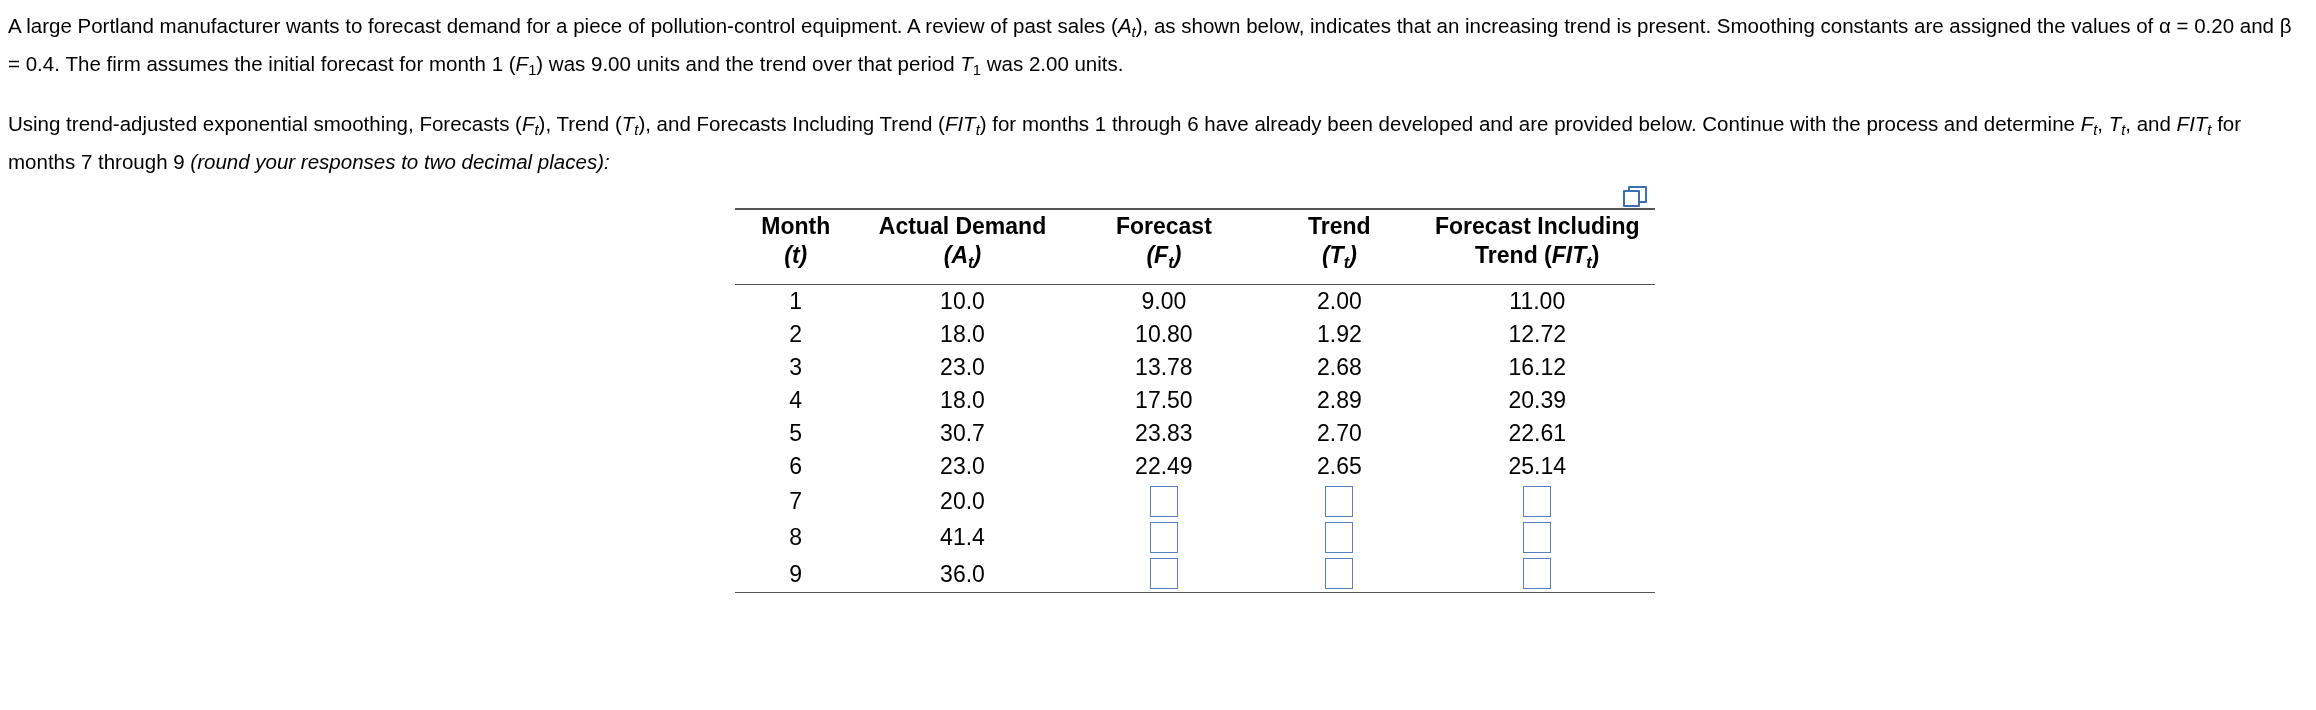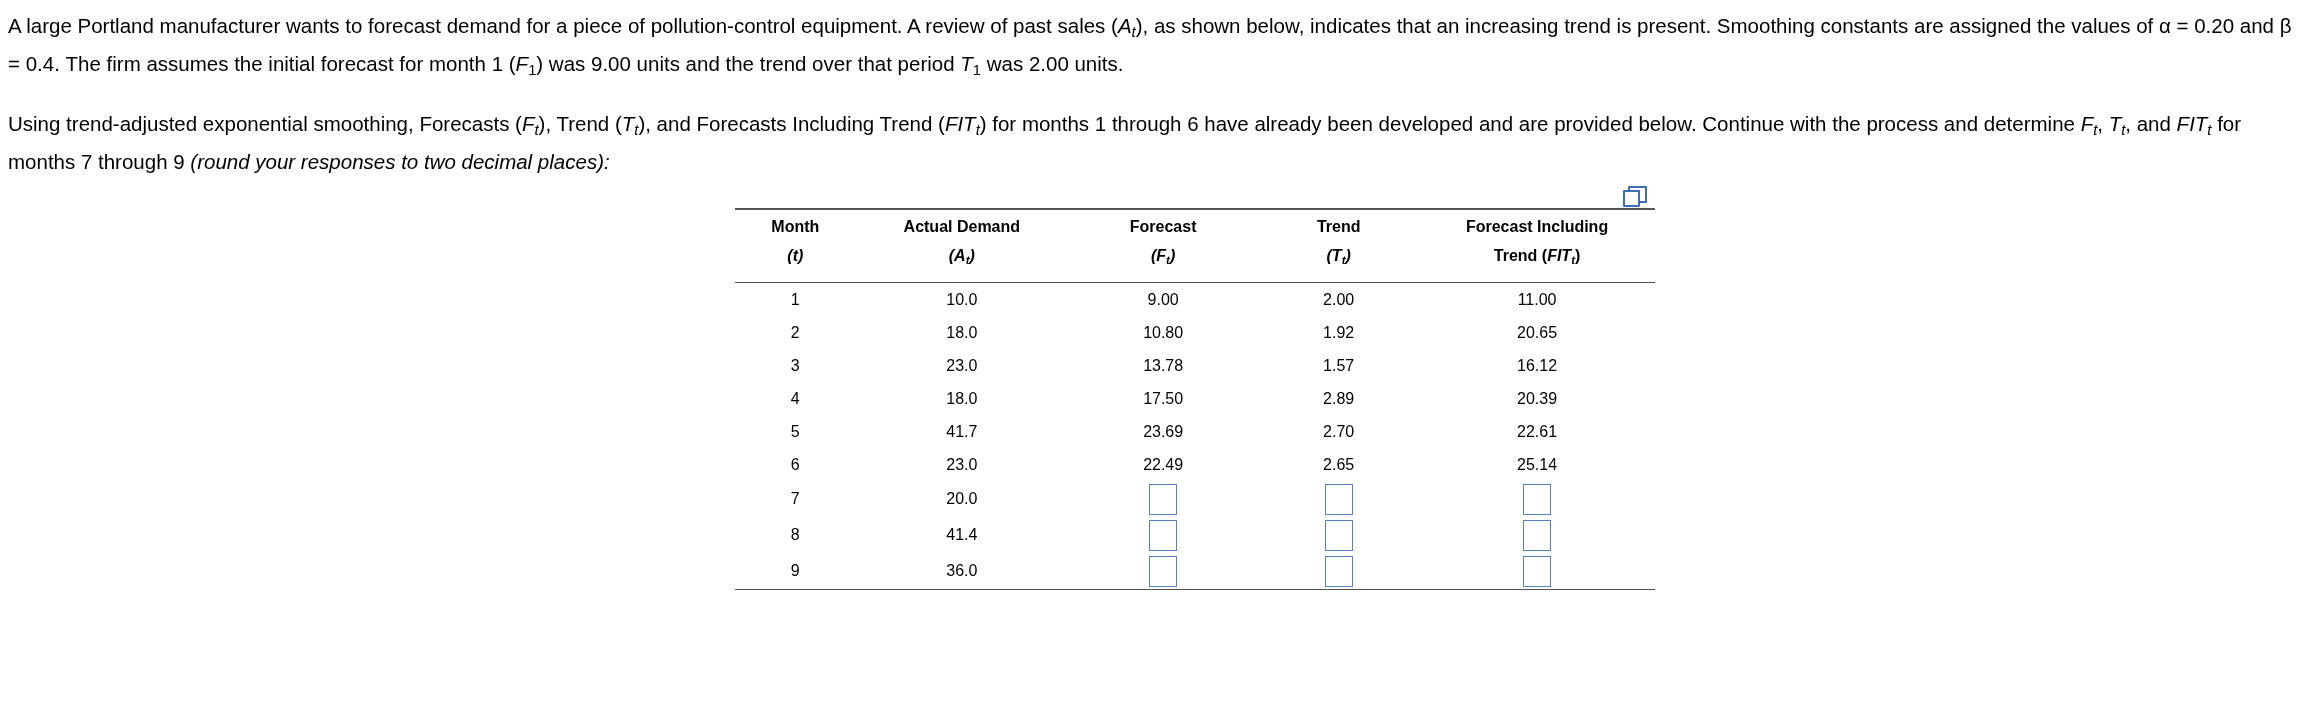--- a/index.html
+++ b/index.html
@@ -81,21 +81,21 @@
   
   .table-wrap {
     position: absolute;
     left: 735px;
     top: 208px;
     width: 920px;
   }
   table.data {
     border-collapse: collapse;
     width: 920px;
-    font-size: 16px;
+    font-size: 23px;
   }
   table.data th {
     font-weight: bold;
     padding: 2px 6px 2px 6px;
     text-align: center;
     vertical-align: top;
     line-height: 29px;
   }
   table.data thead tr.head-row th {
     border-bottom: none;
@@ -201,43 +201,43 @@
           <td>9.00</td>
           <td>2.00</td>
           <td>11.00</td>
         </tr>
 
         <tr>
           <td>2</td>
           <td>18.0</td>
           <td>10.80</td>
           <td>1.92</td>
-          <td>20.65</td>
+          <td>12.72</td>
         </tr>
 
         <tr>
           <td>3</td>
           <td>23.0</td>
           <td>13.78</td>
-          <td>1.57</td>
+          <td>2.68</td>
           <td>16.12</td>
         </tr>
 
         <tr>
           <td>4</td>
           <td>18.0</td>
           <td>17.50</td>
           <td>2.89</td>
           <td>20.39</td>
         </tr>
 
         <tr>
           <td>5</td>
-          <td>41.7</td>
-          <td>23.69</td>
+          <td>30.7</td>
+          <td>23.83</td>
           <td>2.70</td>
           <td>22.61</td>
         </tr>
 
         <tr>
           <td>6</td>
           <td>23.0</td>
           <td>22.49</td>
           <td>2.65</td>
           <td>25.14</td>

